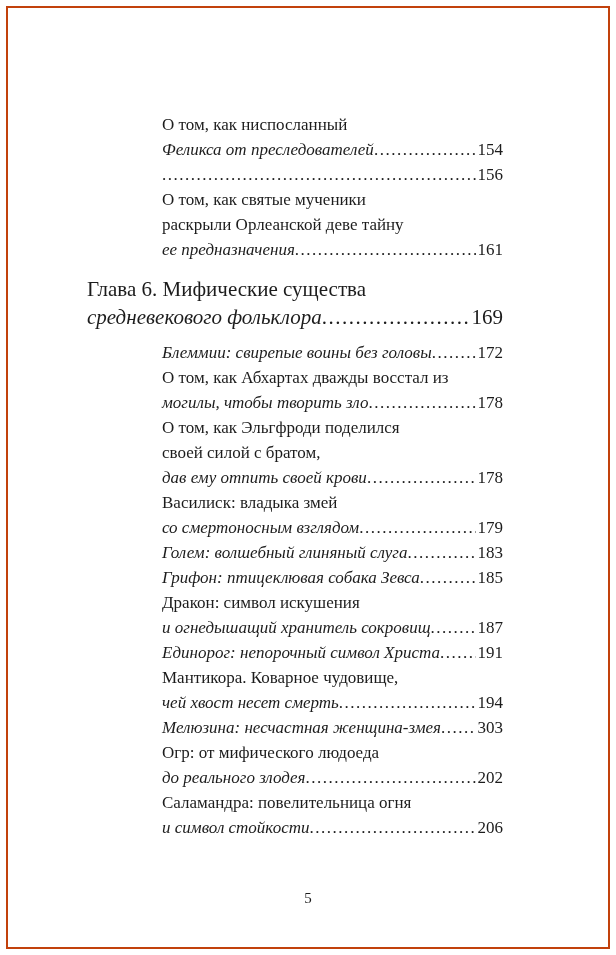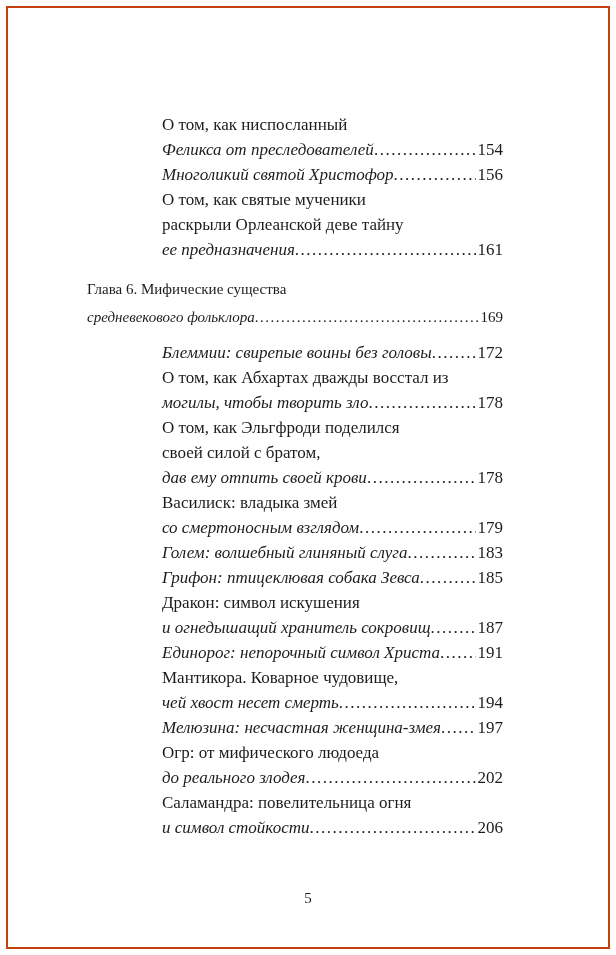--- a/index.html
+++ b/index.html
@@ -30,21 +30,21 @@
     left: 79px;   
     right: 105px; 
     font-size: 17px;
     line-height: 25px;
   }
   .toc-block.entry {
     padding-left: 75px;
   }
   .toc-block.chapter {
     padding-left: 0;
-    font-size: 15px;
+    font-size: 21px;
     line-height: 28px;
     margin: 13px 0 9px 0;
   }
   .line {
     white-space: nowrap;
   }
   .leader {
     display: flex;
     align-items: baseline;
   }
@@ -85,21 +85,20 @@
       <div class="toc-block entry">
         <div class="line">О том, как ниспосланный</div>
         <div class="leader">
           <span class="title">Феликса от преследователей</span>
           <span class="dots"></span>
           <span class="pg">154</span>
         </div>
       </div>
       <div class="toc-block entry">
         <div class="leader">
-          <span class="title">Многоликий святой Христофор</span>
           <span class="dots"></span>
           <span class="pg">156</span>
         </div>
       </div>
       <div class="toc-block entry">
         <div class="line">О том, как святые мученики</div>
         <div class="line">раскрыли Орлеанской деве тайну</div>
         <div class="leader">
           <span class="title">ее предназначения</span>
           <span class="dots"></span>
@@ -180,21 +179,21 @@
         <div class="leader">
           <span class="title">чей хвост несет смерть</span>
           <span class="dots"></span>
           <span class="pg">194</span>
         </div>
       </div>
       <div class="toc-block entry">
         <div class="leader">
           <span class="title">Мелюзина: несчастная женщина-змея</span>
           <span class="dots"></span>
-          <span class="pg">197</span>
+          <span class="pg">303</span>
         </div>
       </div>
       <div class="toc-block entry">
         <div class="line">Огр: от мифического людоеда</div>
         <div class="leader">
           <span class="title">до реального злодея</span>
           <span class="dots"></span>
           <span class="pg">202</span>
         </div>
       </div>

